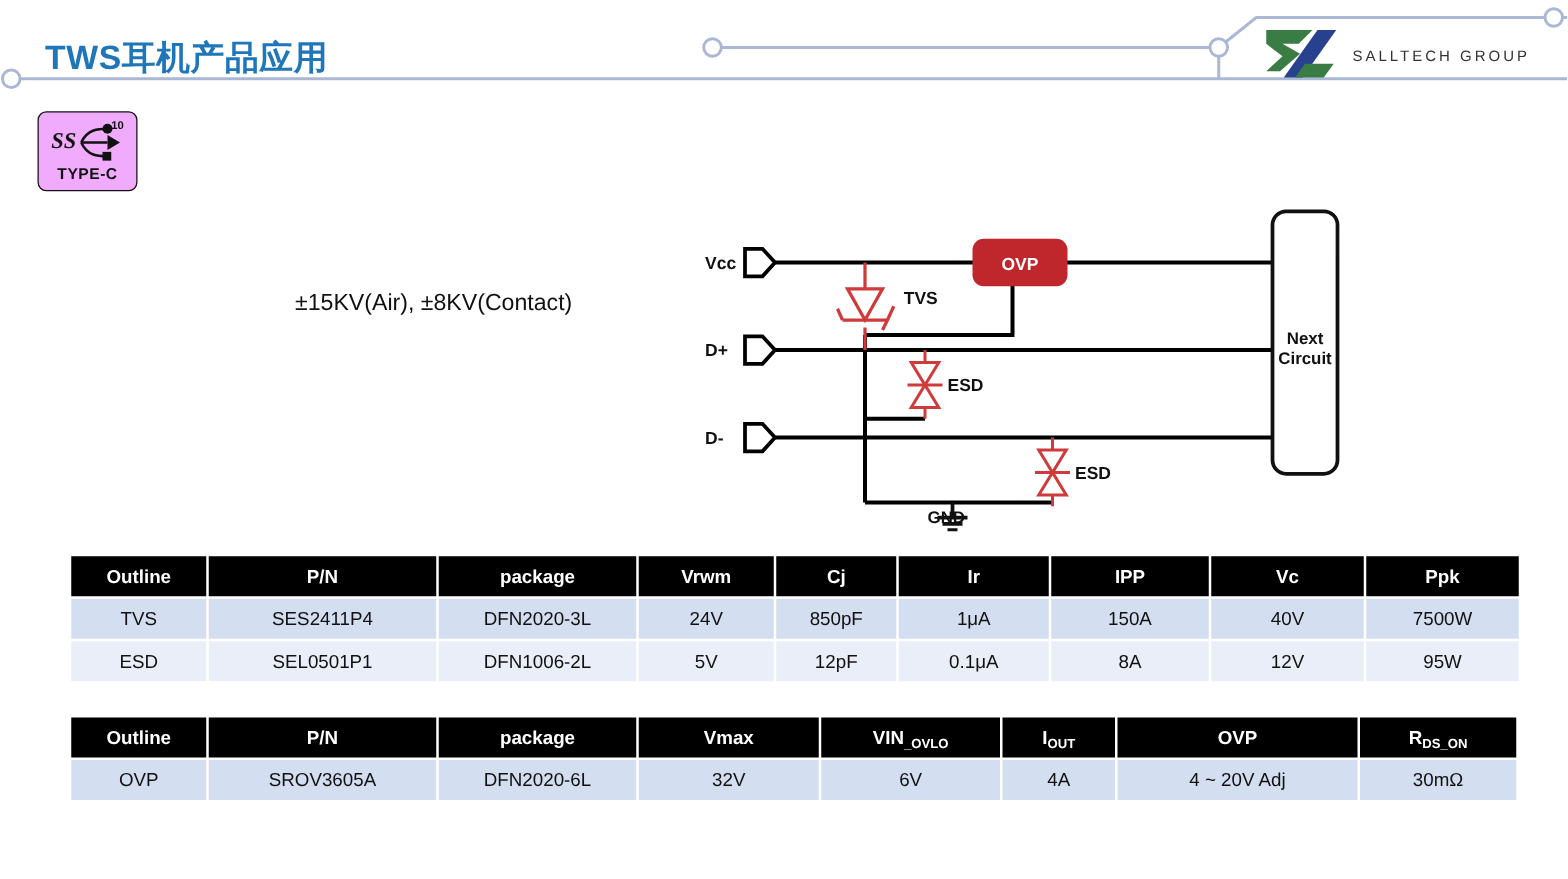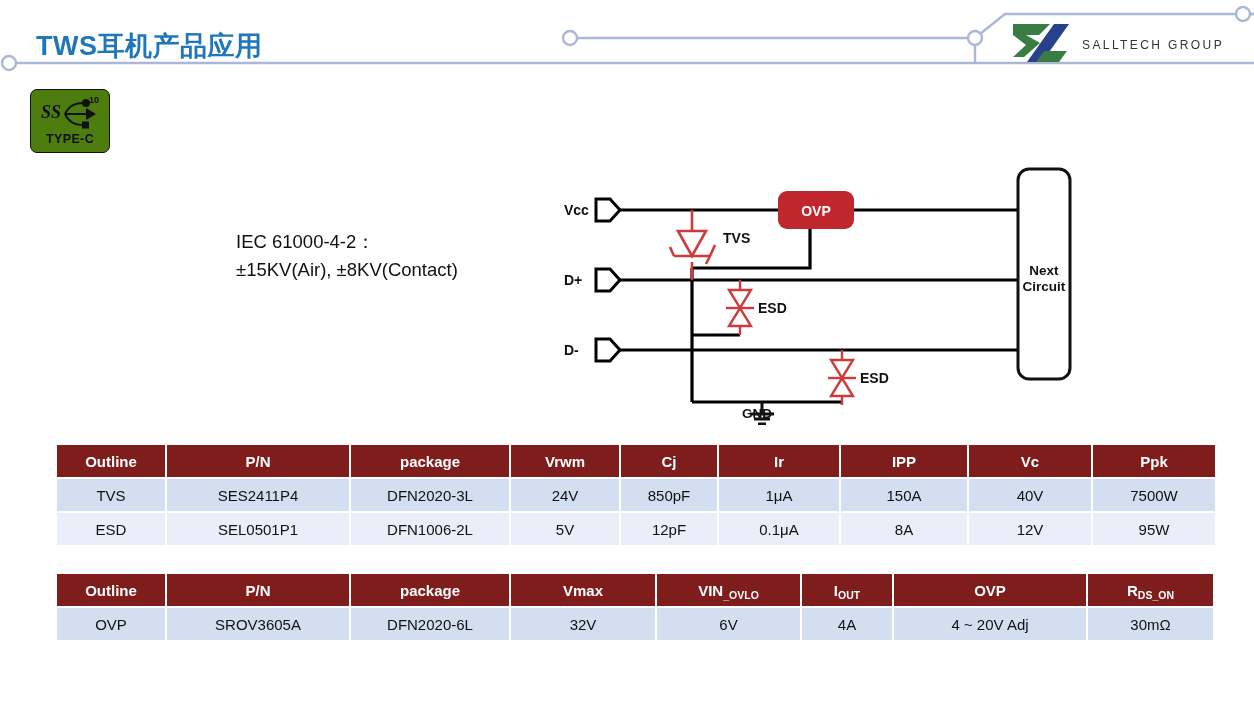--- a/index.html
+++ b/index.html
@@ -44,21 +44,21 @@
     font-size: 12px; color: #333333; letter-spacing: 2.4px;
     margin-top: 3px; white-space: nowrap;
   }
 
   
   #usb-badge {
     position: absolute;
     left: 30px; top: 89px;
     width: 80px; height: 64px;
     border: 1.6px solid #111; border-radius: 7px;
-    background: #4d7c0f;
+    background: #f0abfc;
     display: flex; flex-direction: column;
     align-items: center; justify-content: center;
   }
   #usb-badge svg { display: block; }
   #usb-badge .usb-label {
     font-size: 12.5px; font-weight: bold; color: #111;
     letter-spacing: 0.4px; margin-top: 2px;
   }
   #subtitle-row {
     position: absolute;
@@ -87,21 +87,21 @@
   #circuit { position: absolute; left: 540px; top: 165px; width: 560px; height: 260px; }
 
   
   .tbl {
     position: absolute;
     border-collapse: separate;
     border-spacing: 2px 2px;
     table-layout: fixed;
   }
   .tbl th {
-    background: #7f1d1d;
+    background: #000000;
     color: #ffffff;
     font-size: 15px;
     font-weight: bold;
     height: 32px;
     text-align: center;
     padding: 0 2px;
     white-space: nowrap;
   }
   .tbl td {
     font-size: 15px;
@@ -159,21 +159,20 @@
       <circle cx="47" cy="7" r="4" fill="#111"></circle>
       <rect x="43" y="25.5" width="7" height="7" fill="#111"></rect>
       <path d="M47 12 L57 18 L47 24 Z" fill="#111"></path>
       <text x="50" y="7" font-family="Liberation Sans, sans-serif" font-size="9" font-weight="bold" fill="#111">10</text>
     </svg>
     <div class="usb-label">TYPE-C</div>
   </div>
 
 
   <div id="spec-text">
-    <div>IEC 61000-4-2：</div>
     <div>±15KV(Air), ±8KV(Contact)</div>
     <div class="spec-gap"></div>
   </div>
 
   <svg id="circuit" viewBox="0 0 560 260">
 
     <g stroke="#000" stroke-width="3.2" fill="none">
 
       <path d="M78 45 H 240"></path>
       <path d="M312 45 H 480"></path>

